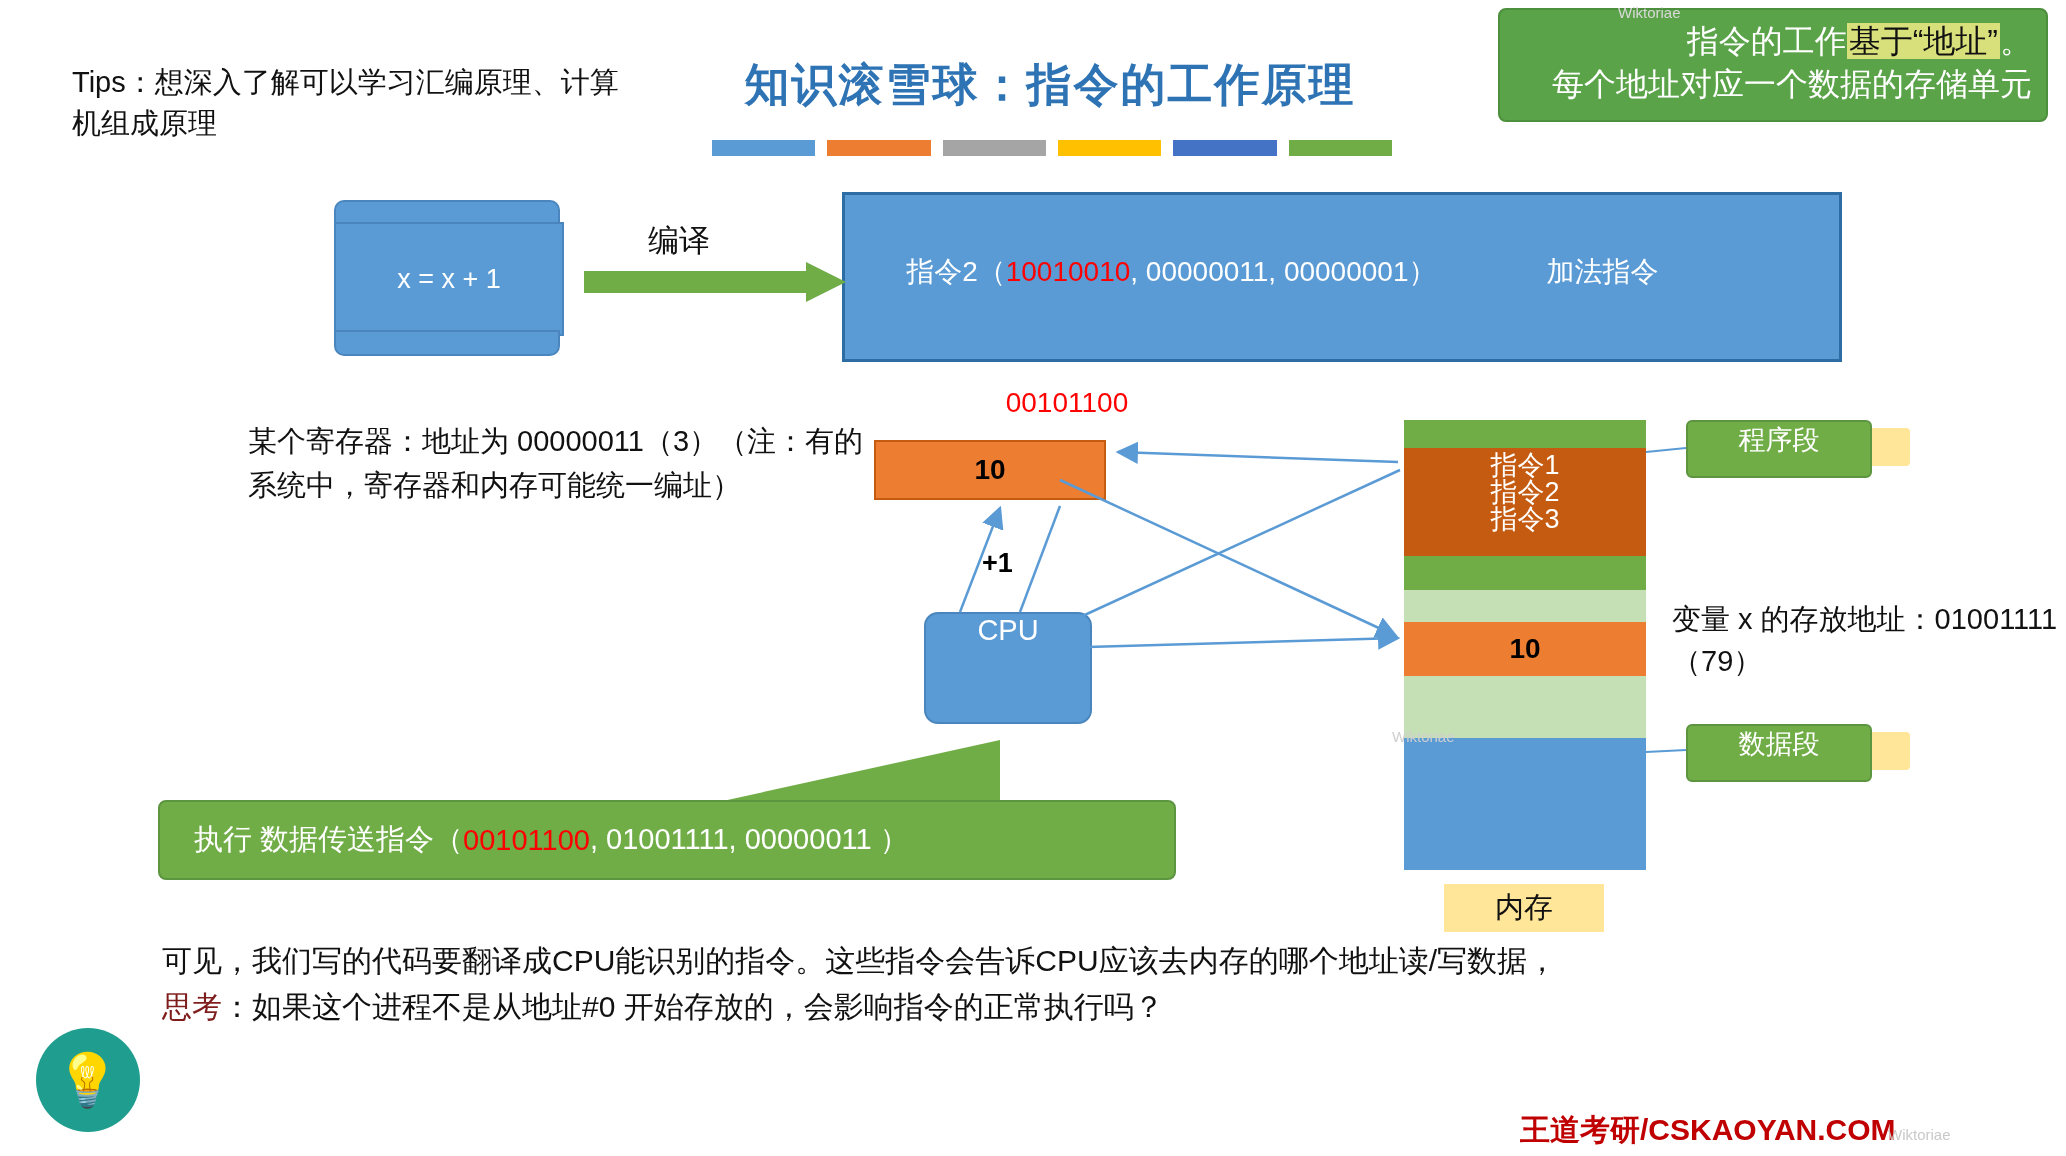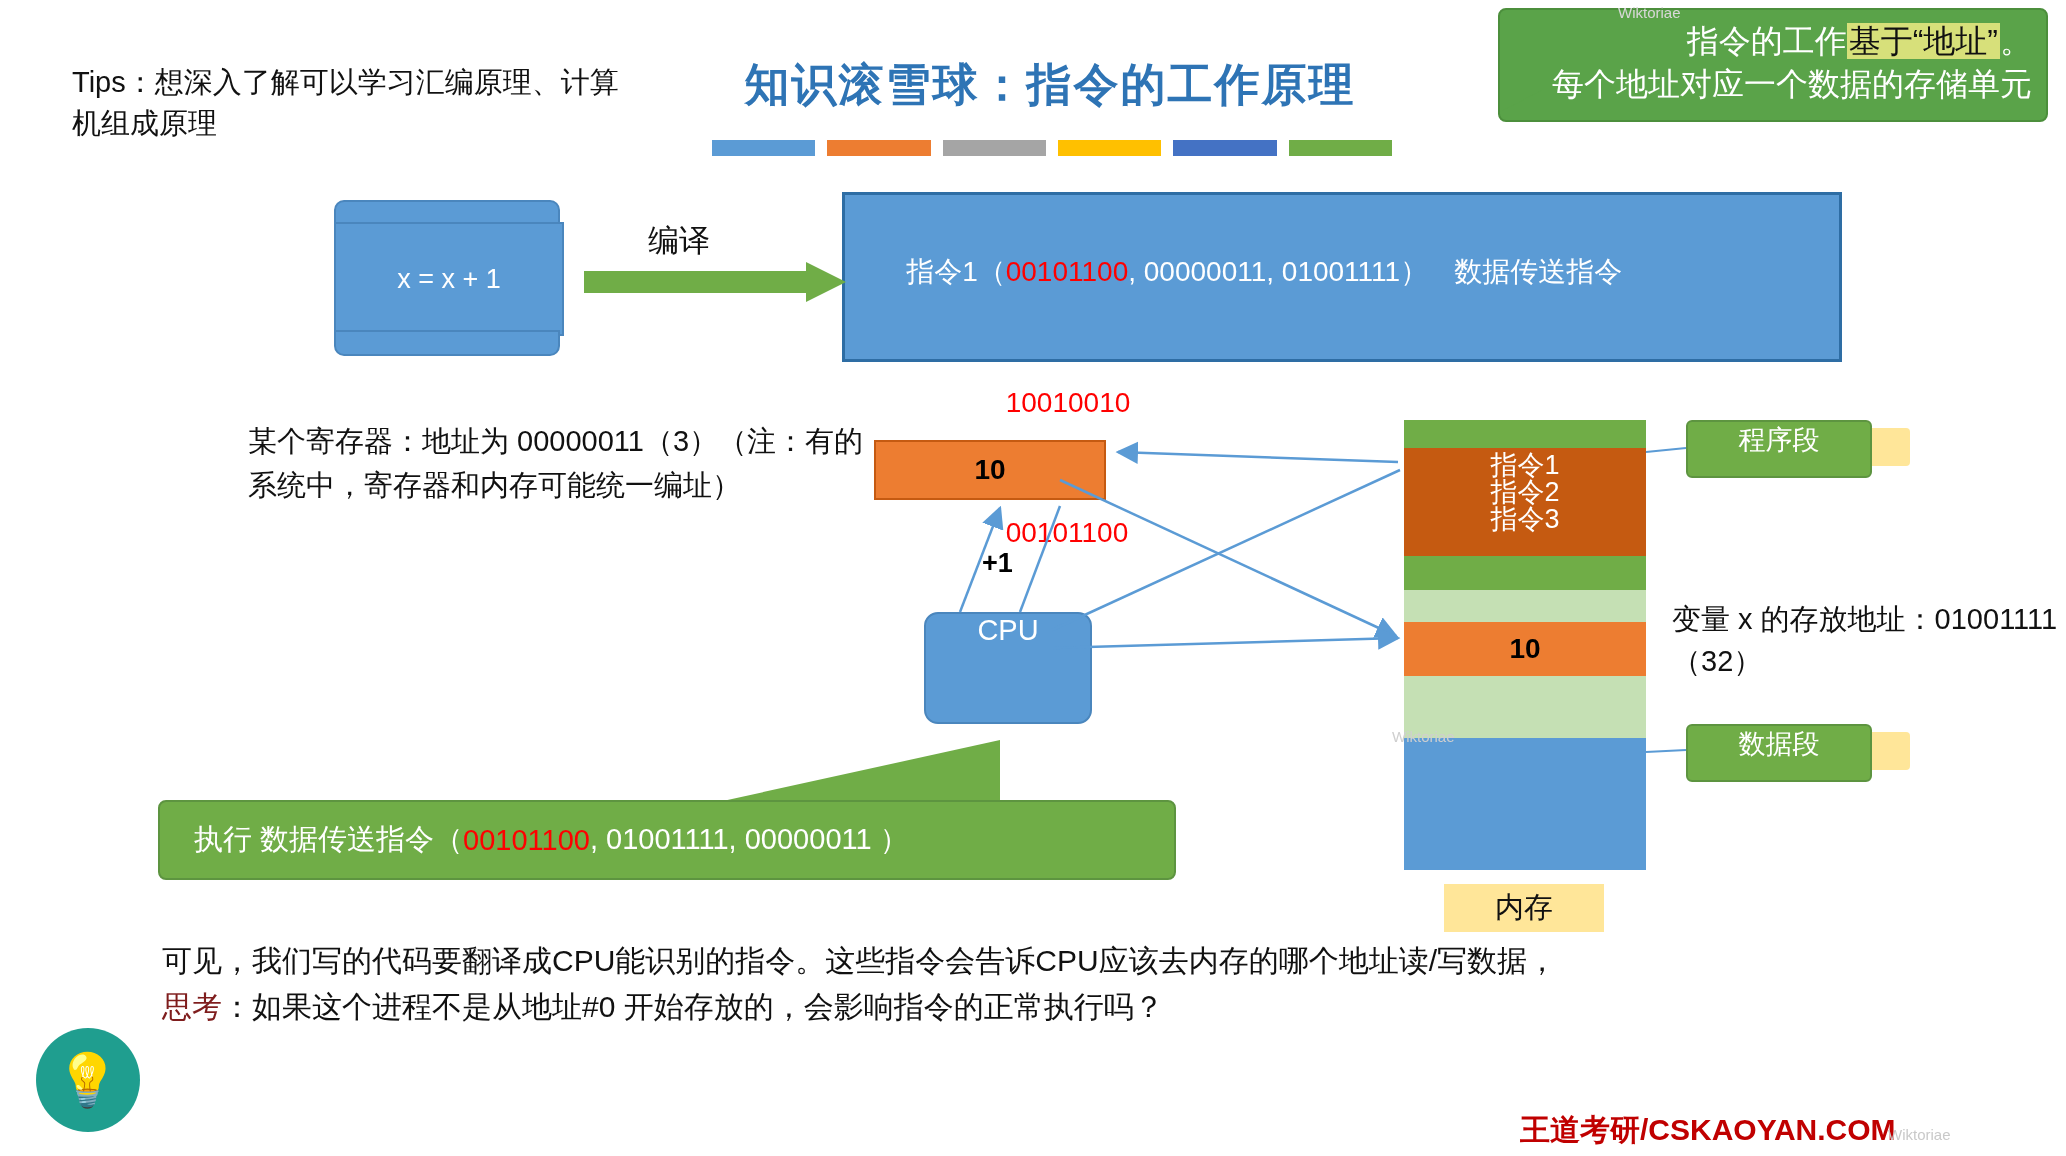--- a/index.html
+++ b/index.html
@@ -182,23 +182,20 @@
 <div class="abs" id="scroll-top"></div>
 <div class="abs" id="scroll-box">
   <span>x = x + 1</span>
 </div>
 <div class="abs" id="scroll-bot"></div>
 
 <div class="abs" id="compile-label">编译</div>
 
 <div class="abs" id="instr-box">
   <div class="row">
-    <span>指令1</span><span>（</span><span class="op">00101100</span><span>, </span><span>00000011</span><span>, </span><span>01001111</span><span>）</span><span class="kind">数据传送指令</span>
-  </div>
-  <div class="row">
     <span>指令2</span><span>（</span><span class="op">10010010</span><span>, </span><span>00000011</span><span>, </span><span>00000001</span><span>）</span><span class="kind" style="margin-left:110px">加法指令</span>
   </div>
   <div class="row">
     <span>指令3</span><span>（</span><span class="op">00101100</span><span>, </span><span>01001111</span><span>, </span><span>00000011</span><span>）</span><span class="kind">数据传送指令</span>
   </div>
 </div>
 
 <div class="abs" id="reg-note">某个寄存器：地址为 00000011（3）（注：有的系统中，寄存器和内存可能统一编址）</div>
 
 <div class="abs" id="reg-box">
@@ -230,21 +227,21 @@
 
 <div class="flag-tab" id="flag-prog-tab"></div>
 <div class="flag" id="flag-prog">
   <span>程序段</span>
 </div>
 <div class="flag-tab" id="flag-data-tab"></div>
 <div class="flag" id="flag-data">
   <span>数据段</span>
 </div>
 
-<div class="abs" id="var-note">变量 x 的存放地址：01001111（32）</div>
+<div class="abs" id="var-note">变量 x 的存放地址：01001111（79）</div>
 
 <div class="abs" id="callout-tail"></div>
 <div class="abs" id="callout-exec">
   <span>执行 数据传送指令（ </span>
     <span class="op">00101100</span>
     <span>, 01001111, 00000011 ）</span>
 </div>
 
 <div class="abs" id="para">
   <div><span>可见，我们写的代码要翻译成CPU能识别的指令。这些指令会告诉CPU应该去内存的哪个地址读/写数据，</span></div>

